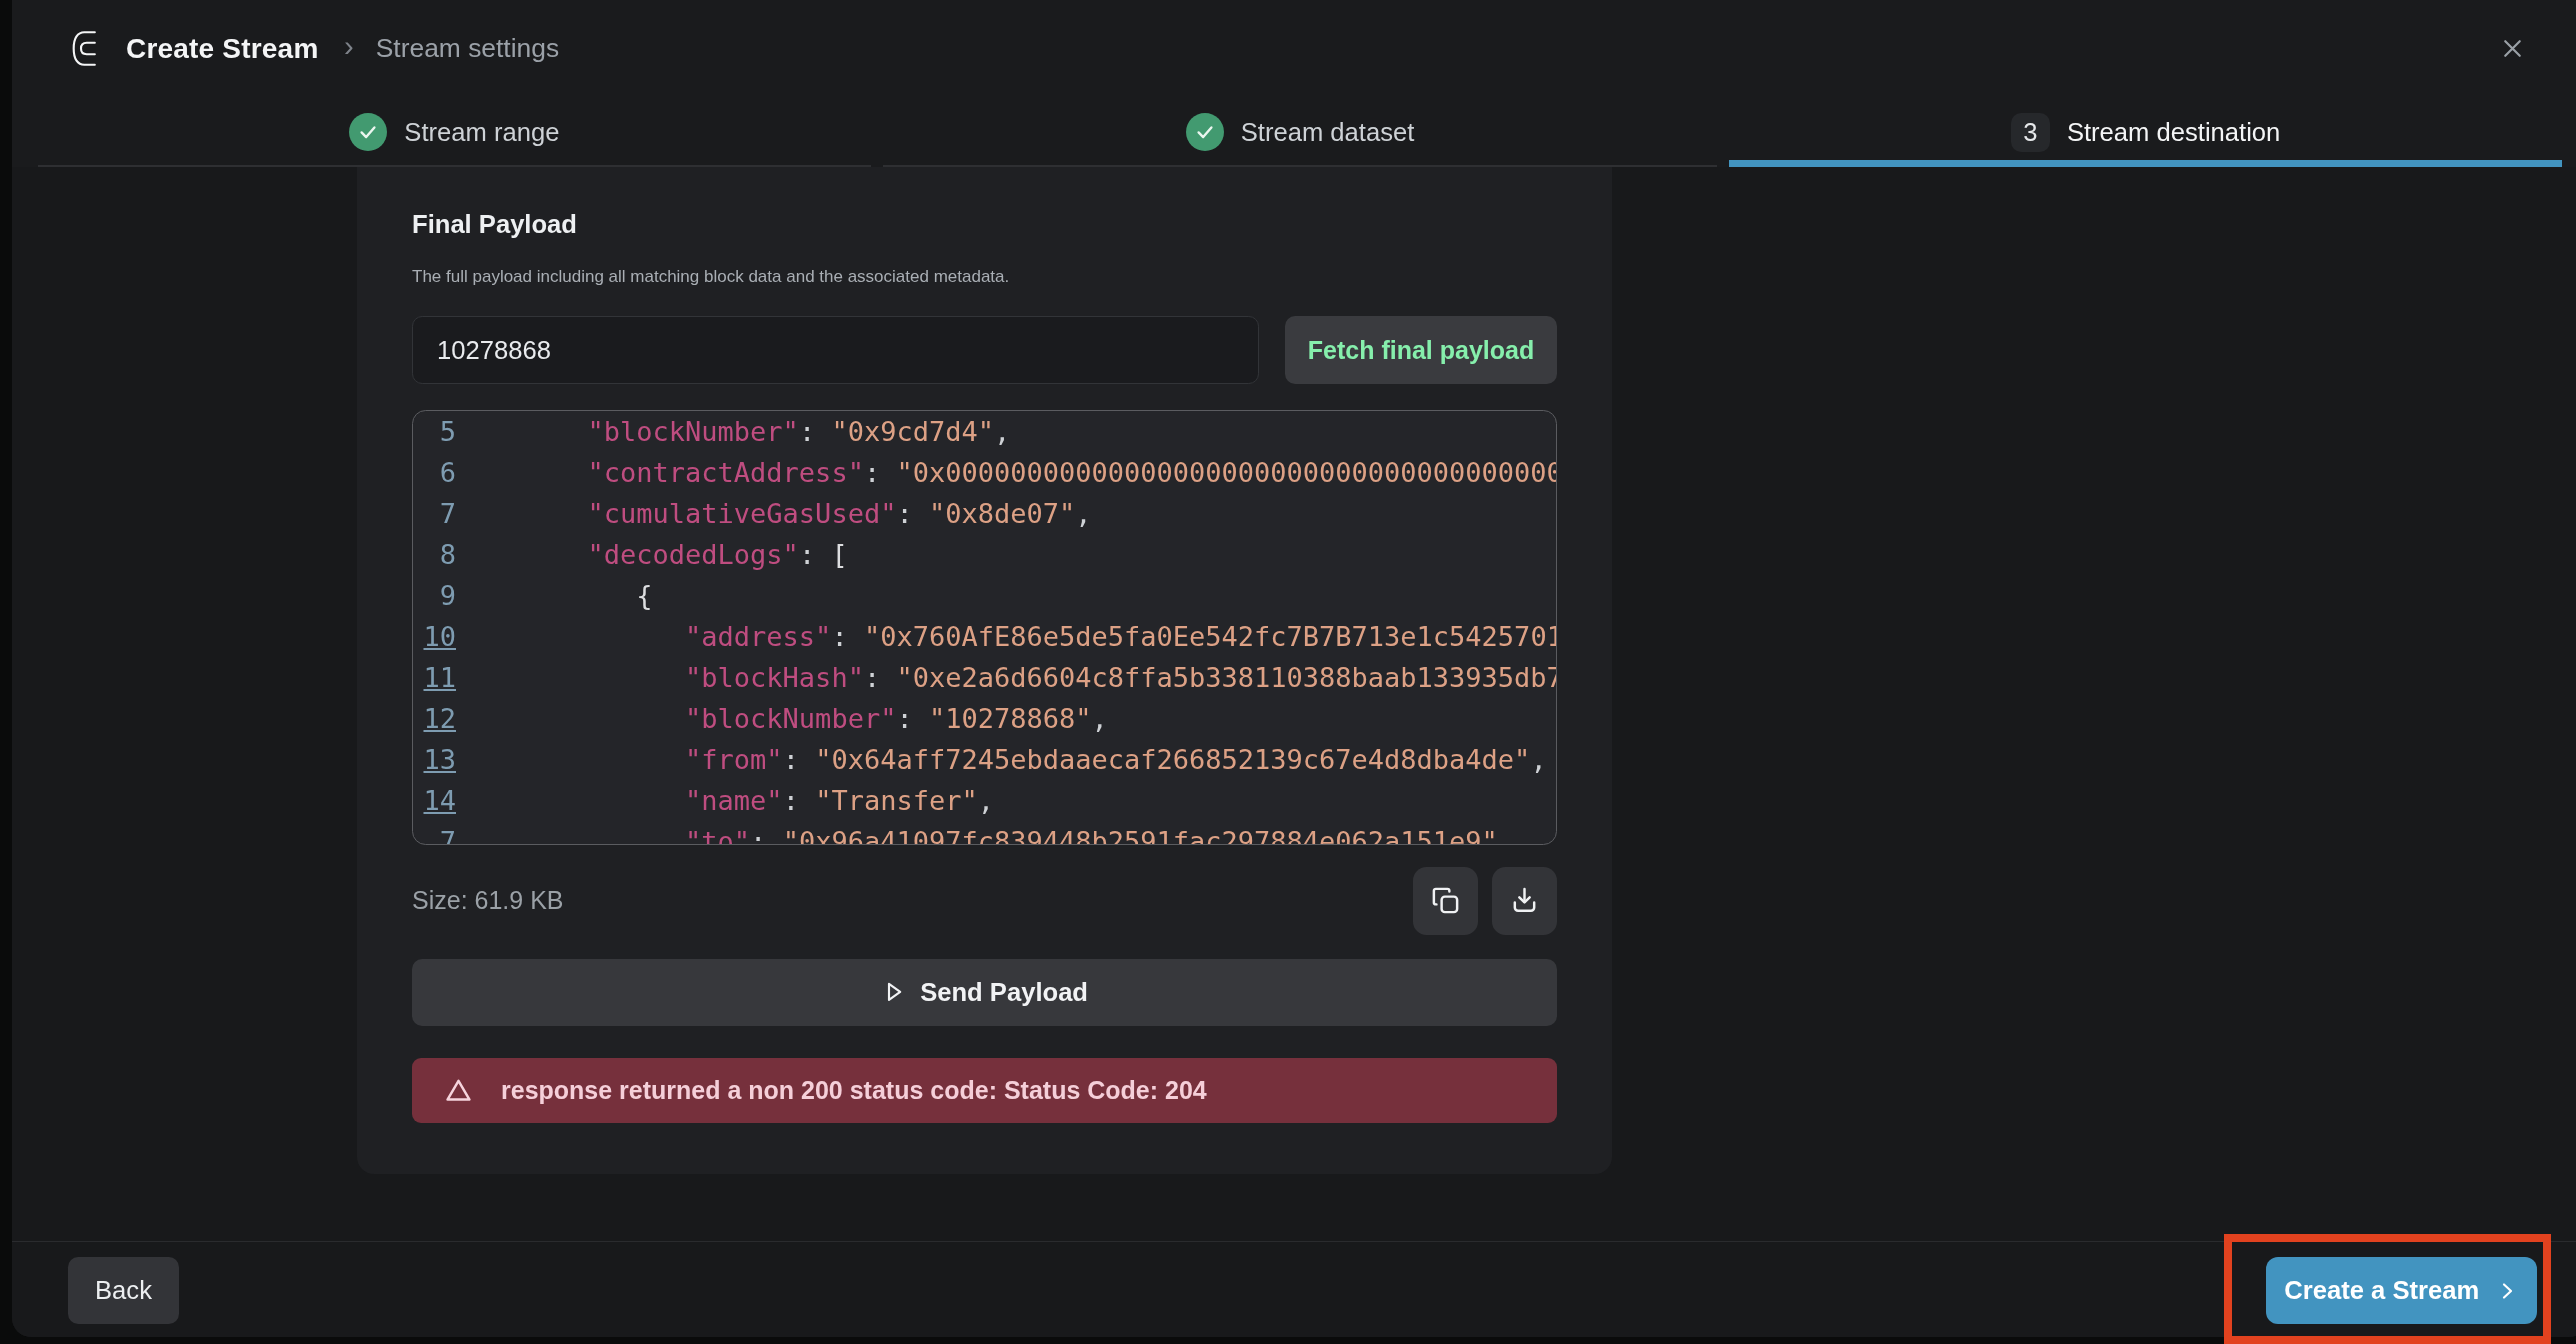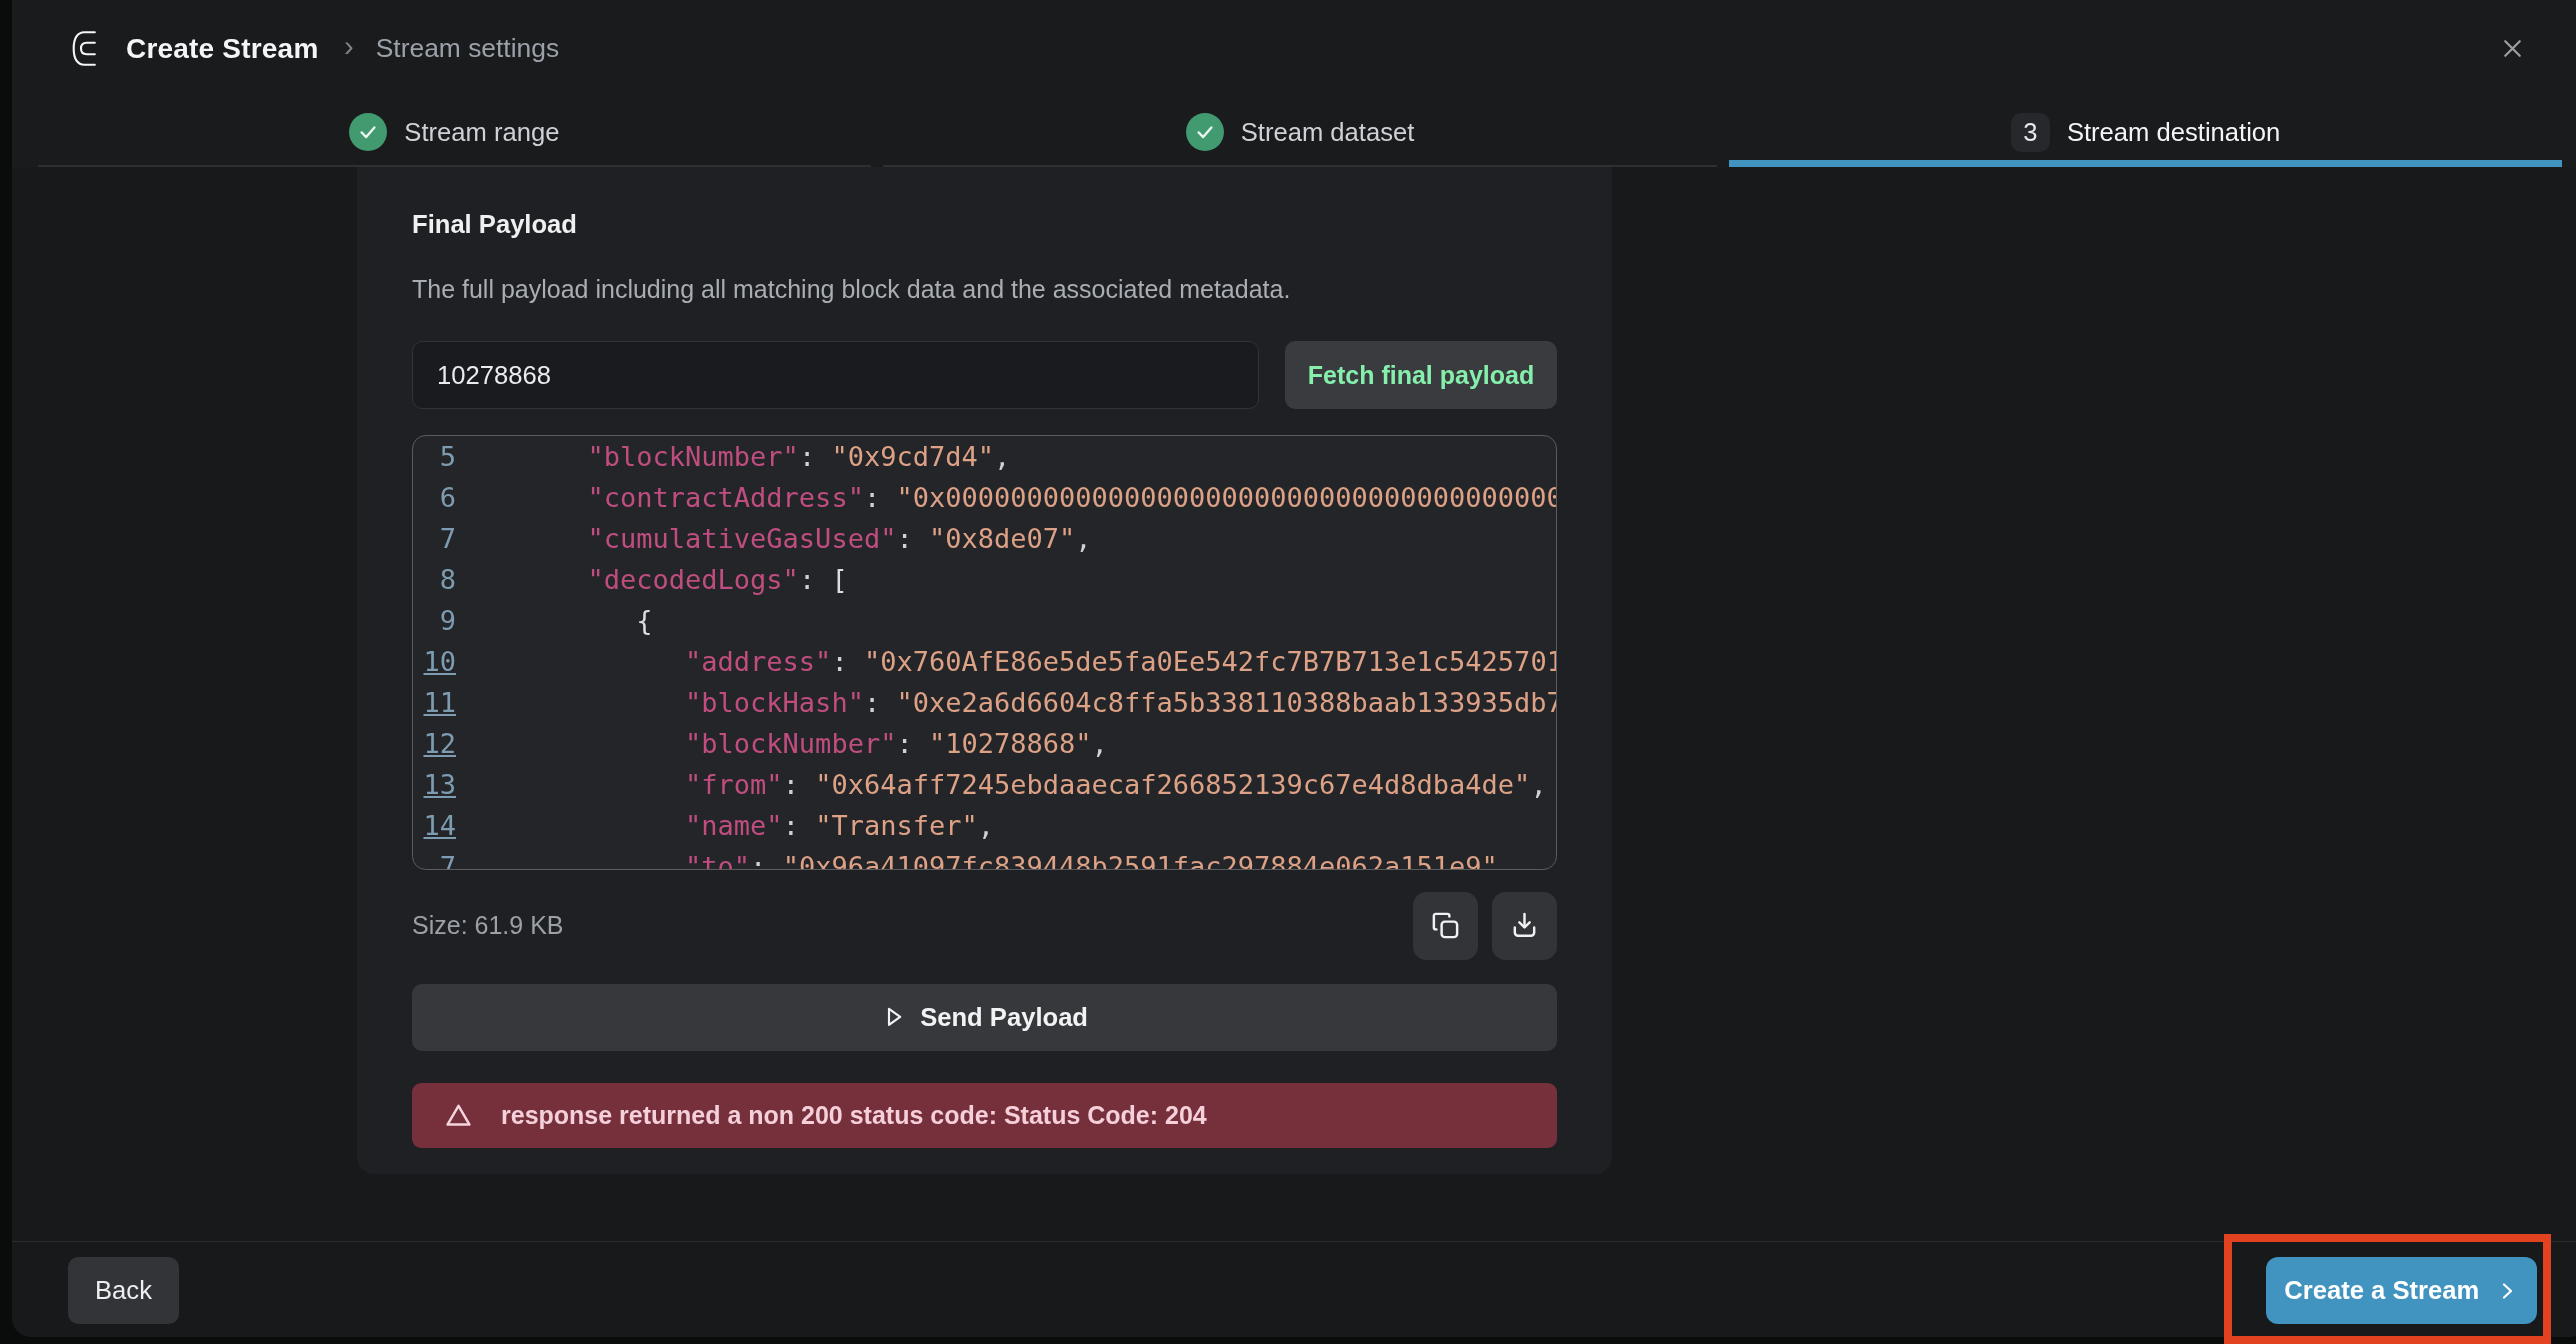--- a/index.html
+++ b/index.html
@@ -31,23 +31,23 @@
   .step-label{font-size:25.6px;color:#ced2d6;}
   .step.active .step-label{color:#f4f5f6;}
   .step-num{width:39px;height:39px;border-radius:10.2px;background:#26282b;color:#e6e8ea;
     font-size:25.6px;display:inline-flex;align-items:center;justify-content:center;}
 
   
   .bod{flex:1;position:relative;background:var(--page);padding-left:8px;}
   .card{position:absolute;left:345px;top:0;width:1255px;height:1007px;background:var(--card);
     border-radius:0 0 17px 17px;padding:43px 55px 0 55px;}
   .card h2{font-size:25.6px;font-weight:700;color:var(--txt);}
-  .card .desc{margin-top:36px;font-size:25px;color:var(--muted);}
-
-  .fetch-row{margin-top:37px;display:flex;gap:25.6px;}
+  .card .desc{margin-top:28px;font-size:17px;color:var(--muted);}
+
+  .fetch-row{margin-top:29px;display:flex;gap:25.6px;}
   .blk-input{flex:1;height:68px;background:#1a1b1e;border:1.7px solid #323438;border-radius:10.2px;
     color:#e9ebee;font-size:25.6px;padding:0 24px;outline:none;font-family:"Liberation Sans",sans-serif;}
   .fetch-btn{width:272px;height:68px;background:#3a3b3f;border:none;border-radius:10.2px;color:#86efac;
     font-size:25px;font-weight:700;cursor:pointer;font-family:"Liberation Sans",sans-serif;}
 
   .code-box{margin-top:25.6px;height:435px;border:1.7px solid #5b5c60;border-radius:13.6px;background:var(--code-bg);
     overflow:hidden;font-family:"DejaVu Sans Mono",monospace;font-size:27px;line-height:41px;cursor:text;}
   .code-line{display:flex;white-space:pre;}
   .code-line .ln{flex:0 0 65px;text-align:right;padding-right:22px;color:#7e9cb1;}
   .code-line .ln.u{text-decoration:underline;}

